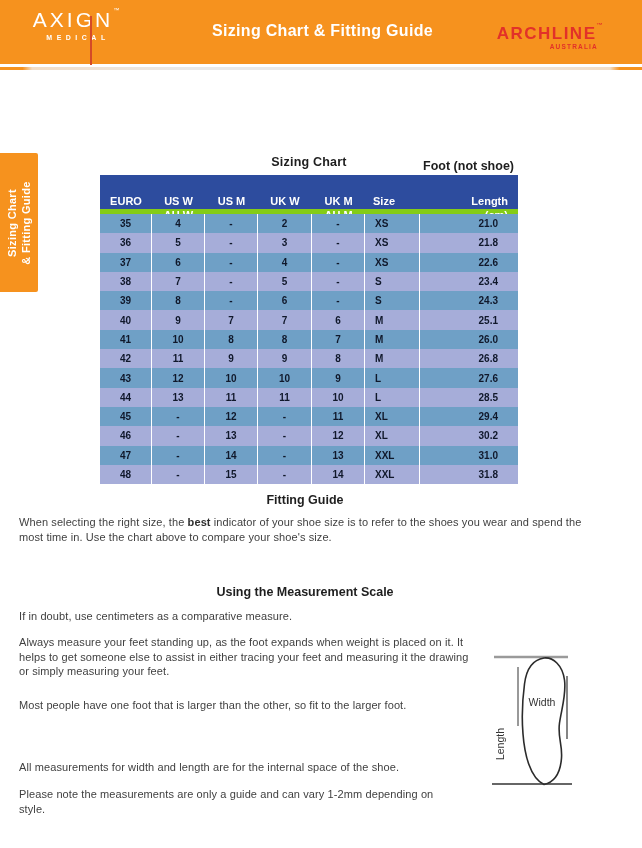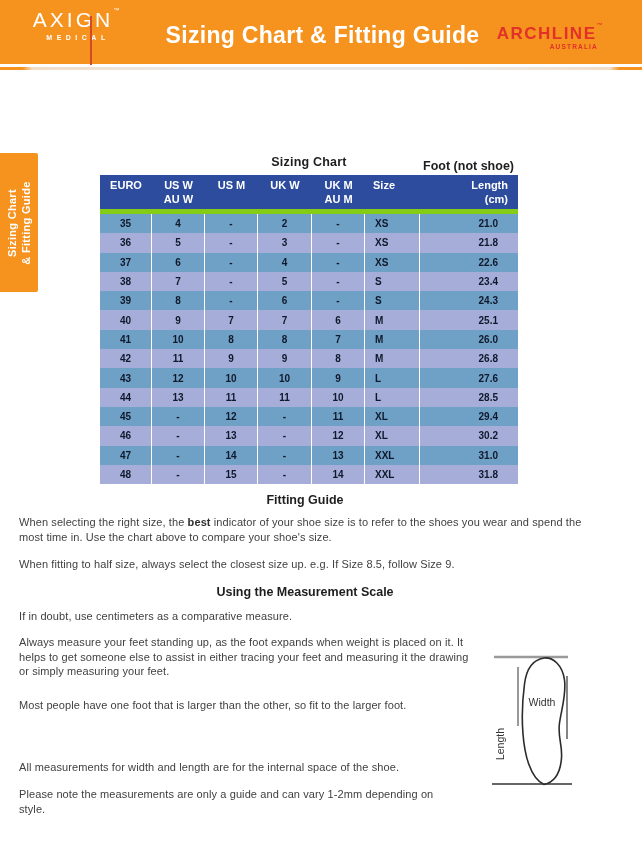--- a/index.html
+++ b/index.html
@@ -22,21 +22,21 @@
   }
 
   
   .banner{position:absolute;left:0;top:0;width:642px;height:64px;background:var(--orange);}
   .axign{position:absolute;left:30px;top:9px;width:92px;text-align:center;color:#fff;}
   .axign-name{font-size:21px;letter-spacing:3px;font-weight:400;line-height:1;position:relative;}
   .axign-tm{font-size:6px;vertical-align:top;position:relative;top:-2px;letter-spacing:0;}
   .axign-sub{font-size:7px;letter-spacing:4.5px;font-weight:700;margin-top:4px;padding-left:4px;}
   .axign-line{position:absolute;left:60px;top:7px;width:2px;height:49px;background:#D44A27;}
   .banner-title{position:absolute;left:150px;top:22px;width:345px;text-align:center;
-    color:#fff;font-size:23px;font-weight:700;letter-spacing:.3px;}
+    color:#fff;font-size:16px;font-weight:700;letter-spacing:.3px;}
   .archline{position:absolute;right:38px;top:25px;text-align:right;color:var(--red);}
   .archline-name{font-size:17px;font-weight:700;letter-spacing:1.5px;line-height:1;}
   .archline-tm{font-size:6px;vertical-align:top;position:relative;top:-3px;}
   .archline-sub{font-size:6.5px;font-weight:700;letter-spacing:1.2px;margin-top:1px;padding-right:6px;}
   .banner-rule{position:absolute;left:0;top:67px;width:642px;height:3px;
     background:linear-gradient(90deg,var(--orange) 0,var(--orange) 3.5%,#f2ddc6 5%,#e9e9e9 30%,#e9e9e9 70%,#f2ddc6 95%,var(--orange) 96.5%,var(--orange) 100%);}
 
   
   .side-tab{position:absolute;left:0;top:153px;width:38px;height:139px;background:var(--orange);border-radius:0 2px 2px 0;}
   .side-tab-text{position:absolute;left:50%;top:50%;width:139px;height:38px;
@@ -45,21 +45,21 @@
     color:#fff;font-weight:700;font-size:11px;line-height:1.3;letter-spacing:.3px;white-space:nowrap;}
 
   
   .chart-area{position:absolute;left:100px;top:148px;width:418px;}
   .chart-title{position:absolute;left:0;top:7px;width:100%;text-align:center;
     font-size:12.5px;font-weight:700;color:#1e1e1e;letter-spacing:.2px;}
   .foot-note{position:absolute;right:4px;top:11px;font-size:12.5px;font-weight:700;color:#1e1e1e;padding-left:39px;}
   .size-table{position:absolute;left:0;top:27px;width:418px;}
   .size-table-header{display:grid;grid-template-columns:52px 53px 53px 54px 53px 55px 98px;
     background:var(--hdr-blue);height:34px;}
-  .hcell{color:#fff;font-weight:700;font-size:11px;line-height:1.25;text-align:center;padding-top:4px;}
+  .hcell{color:#fff;font-weight:700;font-size:11px;line-height:1.25;text-align:center;padding-top:20px;}
   .hcell.c5{text-align:left;padding-left:8px;}
   .hcell.c6{text-align:right;padding-right:10px;}
   .size-table-body{display:grid;grid-template-columns:52px 53px 53px 54px 53px 55px 98px;
     grid-auto-rows:19.3px;border-top:5px solid #84cc16;}
   .cell{font-size:10px;font-weight:700;color:#10182b;text-align:center;
     display:flex;align-items:center;justify-content:center;border-right:1px solid #fff;}
   .cell.c6{border-right:none;justify-content:flex-end;padding-right:20px;}
   .cell.c5{justify-content:flex-start;padding-left:10px;}
   .cell.row-odd{background:var(--row-a);}
   .cell.row-even{background:var(--row-b);}
@@ -236,21 +236,20 @@
         <div class="cell c4 row-even">14</div>
         <div class="cell c5 row-even">XXL</div>
         <div class="cell c6 row-even">31.8</div>
       </div>
   </div>
 </div>
 
 <div class="text-area">
   <div class="sec-heading h-fitting">Fitting Guide</div>
   <p class="para p1"><span>When selecting the right size, the </span><span class="bold">best</span><span> indicator of your shoe size is to refer to the shoes you wear and spend the most time in. Use the chart above to compare your shoe's size.</span></p>
-  <p class="para p2">When fitting to half size, always select the closest size up. e.g. If Size 8.5, follow Size 9.</p>
 
   <div class="sec-heading h-measure">Using the Measurement Scale</div>
   <p class="para p3">If in doubt, use centimeters as a comparative measure.</p>
   <p class="para p4">Always measure your feet standing up, as the foot expands when weight is placed on it. It helps to get someone else to assist in either tracing your feet and measuring it the drawing or simply measuring your feet.</p>
   <p class="para p6">All measurements for width and length are for the internal space of the shoe.</p>
   <p class="para p5">Most people have one foot that is larger than the other, so fit to the larger foot.</p>
   <p class="para p7">Please note the measurements are only a guide and can vary 1-2mm depending on style.</p>
 </div>
 
 <div class="foot-diagram">

